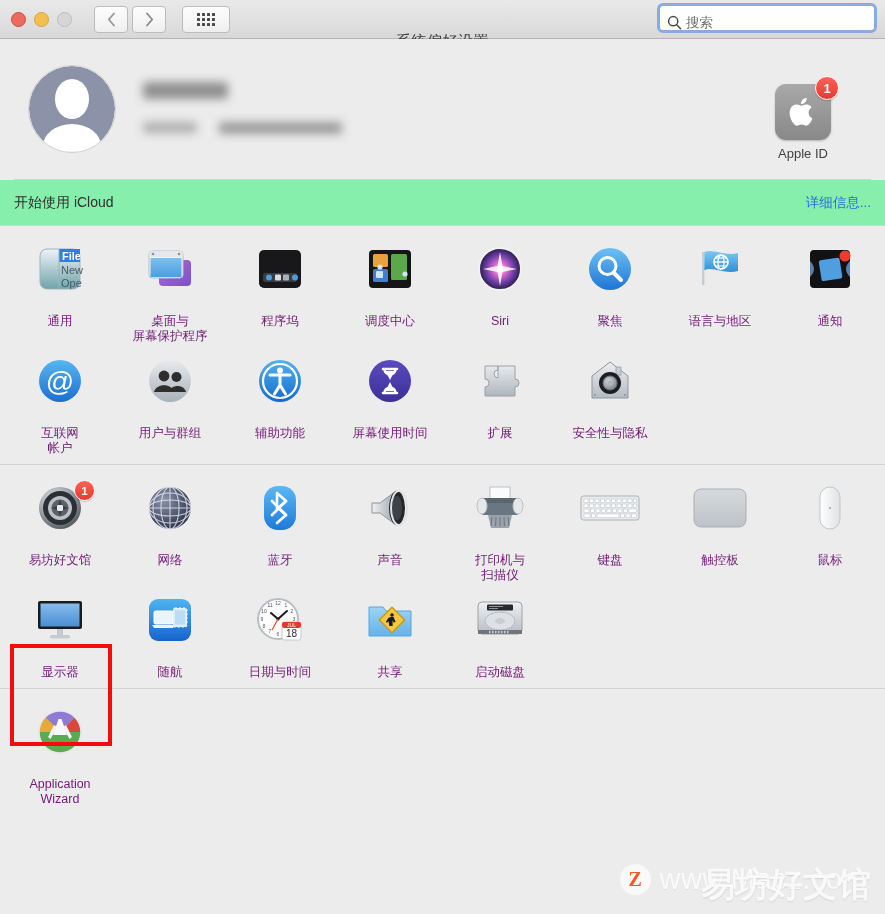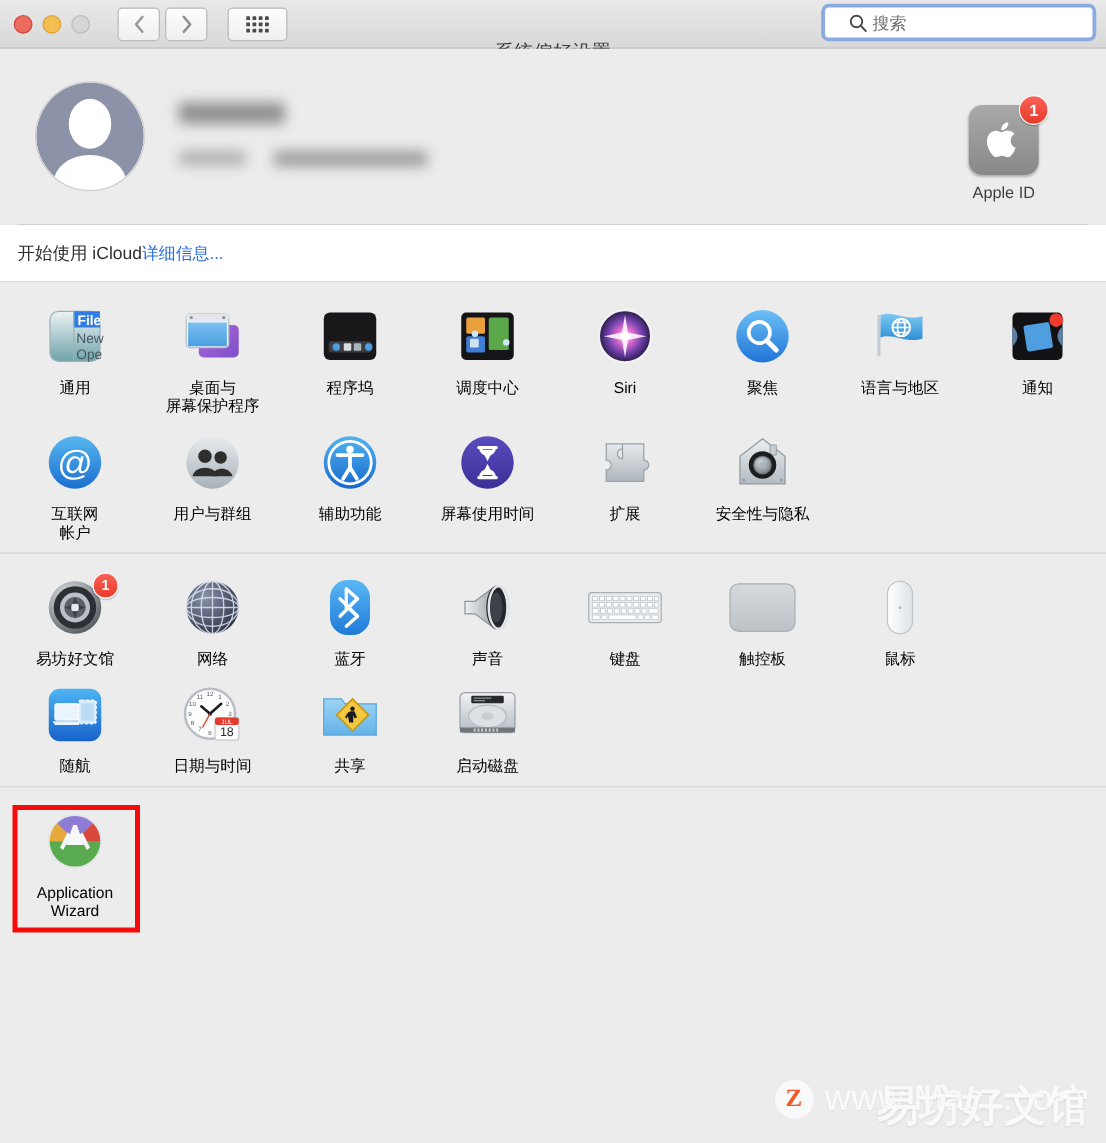--- a/index.html
+++ b/index.html
@@ -52,22 +52,22 @@
     margin-top: 44px;
   }
 
   .searchwrap {
     position: absolute; right: 8px; top: 3px;
     width: 220px; height: 30px;
     border-radius: 6px;
     border: 3px solid #8aabe0;
     background: #ffffff;
     box-sizing: border-box;
-    display: flex; align-items: center;
-    padding-left: 19px;
+    display: flex; align-items: flex-end;
+    padding-left: 7px;
   }
   .search-icon { flex: 0 0 auto; margin-right: 4px; }
   .search-input {
     border: none; outline: none; background: transparent;
     font-family: inherit; font-size: 13.5px; color: #333;
     width: 170px; padding: 0;
   }
   .search-input::placeholder { color: #6e6e6e; }
 
   
@@ -119,22 +119,22 @@
     display: flex; align-items: center; justify-content: center;
     border: 1.5px solid #f7f7f7;
     box-shadow: 0 1px 1px rgba(0,0,0,.2);
   }
   .badge-appleid { width: 22px; height: 22px; right: -8px; top: -8px; font-size: 13px; }
   .appleid-label { margin-top: 6px; font-size: 13px; color: #404040; }
 
   
   .divider { height:1px; background:#d0d0d0; margin: 0 14px; }
   .icloud-row {
-    height: 45px; display:flex; align-items:center; justify-content:flex-start;
-    padding: 0 14px; background: #ffffff;
+    height: 45px; display:flex; align-items:center; justify-content:space-between;
+    padding: 0 14px; background: #86efac;
   }
   .icloud-text { font-size: 14px; color: #2e2e2e; }
   .icloud-link { font-size: 13.5px; color: #2a6ddb; cursor: pointer; }
 
   
   .section { background:#ececec; padding: 10px 0 4px 0; }
   .sec-divider { height:1px; background:#d2d2d2; width:100%; }
   .row {
     display: grid;
     grid-template-columns: repeat(8, 110px);
@@ -147,23 +147,23 @@
     padding-top: 8px;
     padding-bottom: 4px;
     position: relative;
     cursor: default;
   }
   .icon-slot {
     height: 50px; display:flex; align-items:center; justify-content:center;
     position: relative;
   }
   .cell .label {
-    margin-top: 9px;
+    margin-top: 20px;
     font-size: 12.5px;
-    color: #000000;
+    color: #701a75;
     line-height: 15px;
     white-space: pre-line;
   }
   .highlight-box {
     position: absolute; left: 10px; top: 644px;
     width: 102px; height: 102px;
     border: 4px solid #f40c0c;
     box-sizing: border-box;
     pointer-events: none;
     z-index: 20;
@@ -627,20 +627,41 @@
             </defs>
           <path d="M6 17 H14 L30 5 V39 L14 27 H6 Z" fill="url(#sdG)" stroke="#8d949a" stroke-width="1"></path>
           <ellipse cx="31" cy="22" rx="8" ry="17" fill="#23262a"></ellipse>
           <ellipse cx="31" cy="22" rx="5" ry="12" fill="#3d4248"></ellipse>
           <ellipse cx="33" cy="22" rx="8" ry="17" fill="none" stroke="#dfe3e7" stroke-width="2"></ellipse>
         </svg>
       </div>
       <div class="label">声音</div>
     </div>
 
+    <div class="cell">
+      <div class="icon-slot">
+        <svg width="50" height="46" viewBox="0 0 50 46">
+          <rect x="15" y="2" width="20" height="12" fill="#fafbfc" stroke="#b9c0c6"></rect>
+          <rect x="6" y="13" width="38" height="17" rx="3" fill="#6a7681"></rect>
+          <rect x="6" y="13" width="38" height="5" rx="2" fill="#5b6671"></rect>
+          <ellipse cx="7" cy="21" rx="5" ry="8" fill="#e4e8eb" stroke="#b9c0c6"></ellipse>
+          <ellipse cx="43" cy="21" rx="5" ry="8" fill="#e4e8eb" stroke="#b9c0c6"></ellipse>
+          <path d="M13 30 H37 L34 43 H16 Z" fill="#9aa3ab"></path>
+          <g stroke="#6a7681" stroke-width="1">
+            <line x1="17" y1="32" x2="16" y2="41"></line>
+              <line x1="21" y1="32" x2="20.5" y2="41"></line>
+            <line x1="25" y1="32" x2="25" y2="41"></line>
+              <line x1="29" y1="32" x2="29.5" y2="41"></line>
+            <line x1="33" y1="32" x2="34" y2="41"></line>
+          </g>
+        </svg>
+      </div>
+      <div class="label">打印机与
+扫描仪</div>
+    </div>
 
     <div class="cell">
       <div class="icon-slot">
         <svg width="60" height="30" viewBox="0 0 60 30">
           <rect x="1" y="3" width="58" height="24" rx="2.5" fill="#e9ecee" stroke="#a8b0b6"></rect>
           <g fill="#ffffff" stroke="#b5bcc2" stroke-width=".5">
             <rect x="4" y="6" width="4" height="3.6"></rect>
               <rect x="9.5" y="6" width="4" height="3.6"></rect>
               <rect x="15" y="6" width="4" height="3.6"></rect>
             <rect x="20.5" y="6" width="4" height="3.6"></rect>
@@ -708,20 +729,37 @@
           <rect x="3" y="2" width="20" height="42" rx="10" fill="url(#msG)" stroke="#bfc5ca"></rect>
           <circle cx="13" cy="23" r="1.3" fill="#b8bec3"></circle>
         </svg>
       </div>
       <div class="label">鼠标</div>
     </div>
   </div>
 
   <div class="row">
 
+    <div class="cell">
+      <div class="icon-slot">
+        <svg width="52" height="44" viewBox="0 0 52 44">
+          <defs>
+              <linearGradient id="dpG" x1="0" y1="0" x2="0" y2="1">
+                <stop offset="0" stop-color="#85bdec"></stop>
+                <stop offset="1" stop-color="#4b8ed4"></stop>
+              </linearGradient>
+            </defs>
+          <rect x="4" y="3" width="44" height="28" rx="2" fill="#1c1c1e"></rect>
+          <rect x="6.5" y="5.5" width="39" height="23" fill="url(#dpG)"></rect>
+          <rect x="23" y="31" width="6" height="6" fill="#c4cbd1"></rect>
+          <rect x="16" y="37" width="20" height="3.5" rx="1.5" fill="#c4cbd1"></rect>
+        </svg>
+      </div>
+      <div class="label">显示器</div>
+    </div>
 
     <div class="cell">
       <div class="icon-slot">
         <svg width="46" height="46" viewBox="0 0 46 46">
           <defs>
               <linearGradient id="scG" x1="0" y1="0" x2="0" y2="1">
                 <stop offset="0" stop-color="#4db4f2"></stop>
                 <stop offset="1" stop-color="#1763cc"></stop>
               </linearGradient>
             </defs>

